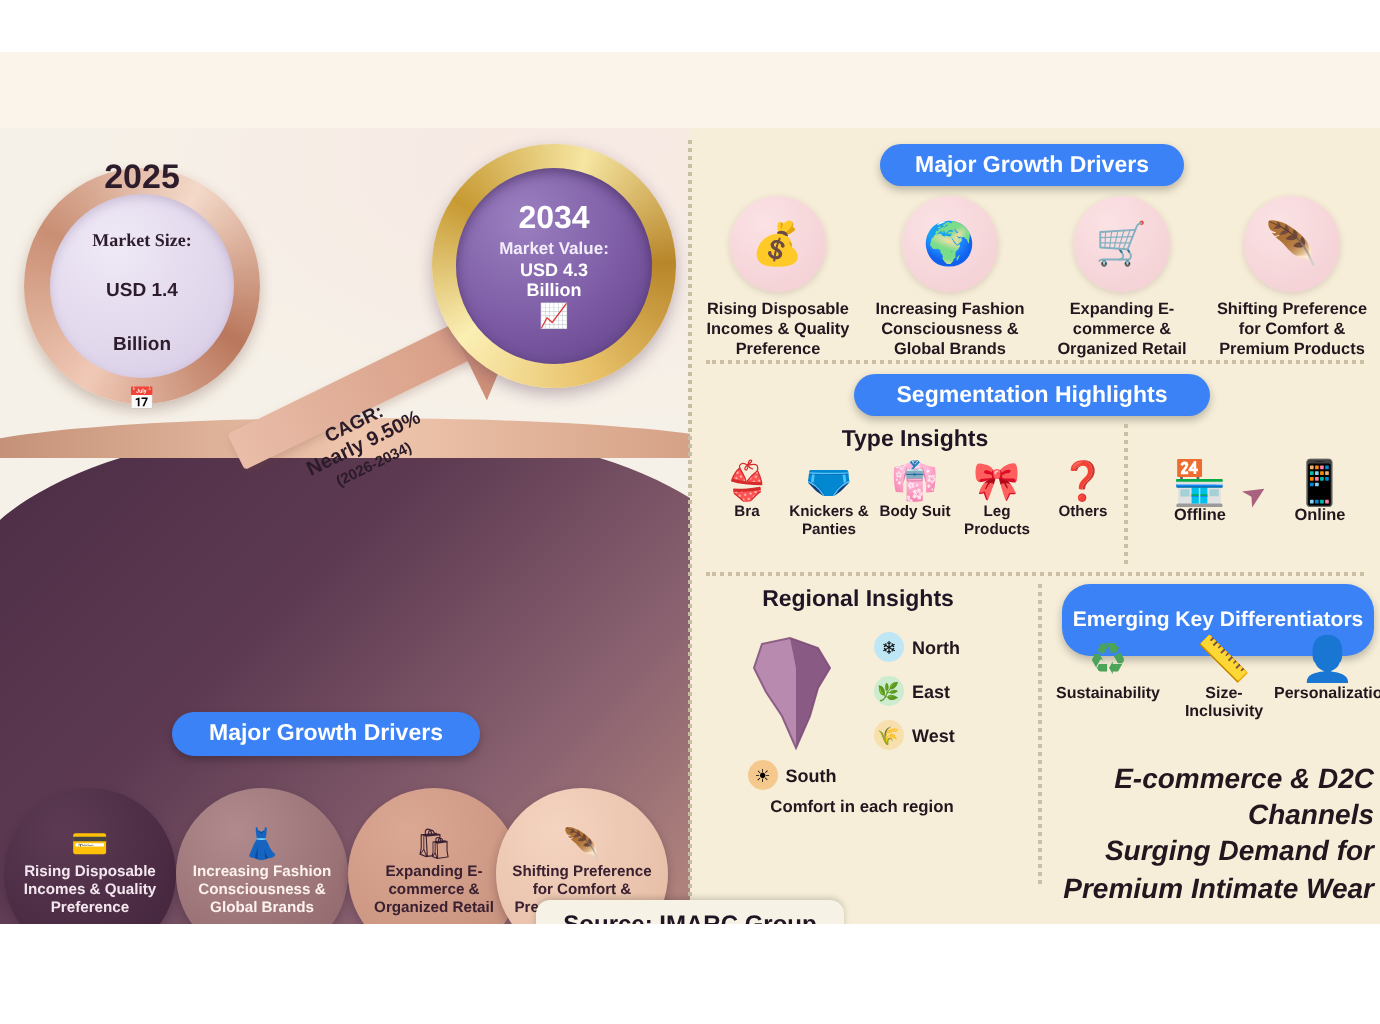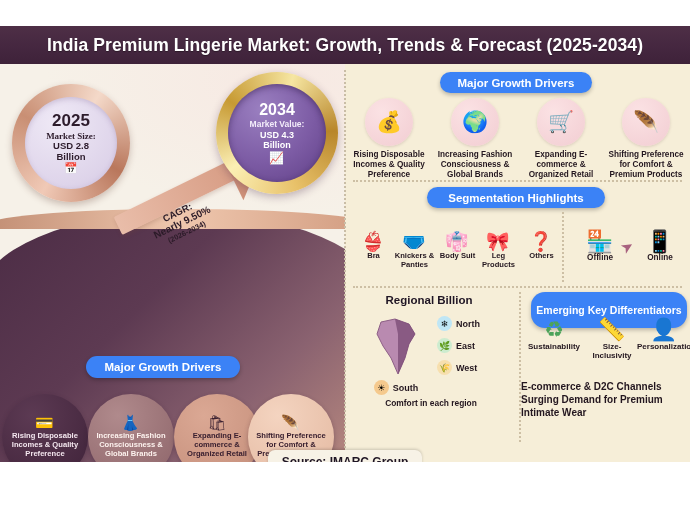--- a/index.html
+++ b/index.html
@@ -38,21 +38,21 @@
 
   .circ{position:absolute;border-radius:50%;display:flex;align-items:center;
         justify-content:center;flex-direction:column;text-align:center;}
 
   #c2025{left:12px;top:20px;width:118px;height:118px;
     background:conic-gradient(from 210deg,#f0c9b6,#c98f74,#f4d9c9,#b9775c,#f0c9b6);
     box-shadow:0 3px 7px rgba(90,50,40,.28);}
   #c2025 .inner{width:92px;height:92px;border-radius:50%;
     background:radial-gradient(circle at 35% 28%,#efe9f6 0%,#ded4ea 70%,#cfc2e0 100%);
     display:flex;flex-direction:column;align-items:center;justify-content:center;
-    box-shadow:inset 0 2px 5px rgba(120,90,140,.25);}
+    box-shadow:inset 0 2px 5px rgba(120,90,140,.25);gap:16px;}
   #c2025 .yr{font-size:17px;font-weight:bold;color:#2d1c2c;line-height:1;margin-bottom:2px;}
   #c2025 .l1{font-size:9px;font-weight:bold;color:#2d1c2c;line-height:1.12;font-family:Liberation Serif, serif;}
   #c2025 .l2{font-size:9.5px;font-weight:bold;color:#2d1c2c;line-height:1.12;}
   #c2025 .ic{font-size:11px;line-height:1;margin-top:1px;}
 
   #c2034{left:216px;top:8px;width:122px;height:122px;
     background:conic-gradient(from 160deg,#e8c169,#fbefb4,#c79a33,#f6e6a2,#b8862a,#e8c169);
     box-shadow:0 3px 8px rgba(70,40,70,.32);}
   #c2034 .inner{width:98px;height:98px;border-radius:50%;
     background:radial-gradient(circle at 34% 26%,#9a7fc0 0%,#7c5ba4 55%,#5f3f86 100%);
@@ -156,44 +156,41 @@
   #rgnS{left:16px;top:92px;width:70px;justify-content:center;}
   #regNote{position:absolute;left:0;top:110px;width:172px;text-align:center;
     font-size:8.4px;font-weight:bold;color:#23161f;line-height:1.22;}
   #botDiv{position:absolute;left:174px;top:4px;height:150px;border-left:2px dotted #cdbfa4;}
 
   #rPill3{position:absolute;left:186px;top:4px;width:156px;height:36px;font-size:10.5px;}
   .df{position:absolute;top:30px;width:54px;text-align:center;}
   .df .g{font-size:22px;line-height:1.1;}
   .df .cap{font-size:8px;font-weight:bold;color:#23161f;line-height:1.15;}
   #df0{left:182px;} #df1{left:240px;} #df2{left:292px;}
-  #emNote{position:absolute;left:176px;top:92px;width:166px;text-align:left;
-    font-size:10px;font-weight:bold;color:#23161f;line-height:1.3;}
+  #emNote{position:absolute;left:176px;top:92px;width:166px;text-align:right;
+    font-size:14px;font-weight:bold;color:#23161f;line-height:1.3;font-style:italic;}
 </style>
 </head>
 <body>
 
 <div id="stage">
   <div id="infographic">
 
-    <div id="titlebar">
-      <span class="t">India Premium Lingerie Market: Growth, Trends &amp; Forecast (2025-2034)</span>
-    </div>
 
     <div class="panel" id="leftpanel">
       <div id="heroBg"></div>
 
       <div id="band"></div>
       <div id="bandEdge"></div>
 
       <div class="circ" id="c2025">
         <div class="inner">
           <div class="yr">2025</div>
           <div class="l1">Market Size:</div>
-          <div class="l2">USD 2.8</div>
+          <div class="l2">USD 1.4</div>
           <div class="l2">Billion</div>
           <div class="ic">📅</div>
         </div>
       </div>
 
       <div id="arrow"></div>
       <div id="arrowhead"></div>
       <div id="cagr">
         <div class="a">CAGR:</div>
         <div class="b">Nearly 9.50%</div>
@@ -248,20 +245,21 @@
         </div>
         <div class="gd" id="gd3">
           <div class="bub">🪶</div>
           <div class="cap">Shifting Preference for Comfort &amp; Premium Products</div>
         </div>
         <div class="hsep" style="top:114px"></div>
       </div>
 
       <div class="sec" id="secSeg">
         <div class="pill" id="rPill2">Segmentation Highlights</div>
+        <div id="typeHdr">Type Insights</div>
         <div id="segDiv"></div>
 
         <div class="ti" id="ti0">
           <div class="g">👙</div>
           <div class="cap">Bra</div>
         </div>
         <div class="ti" id="ti1">
           <div class="g">🩲</div>
           <div class="cap">Knickers &amp; Panties</div>
         </div>
@@ -284,21 +282,21 @@
         </div>
         <div id="apArrow">➤</div>
         <div class="ap" id="ap1">
           <div class="g">📱</div>
           <div class="cap">Online</div>
         </div>
         <div class="hsep" style="top:104px"></div>
       </div>
 
       <div class="sec" id="secBottom">
-        <div id="regHdr">Regional Billion</div>
+        <div id="regHdr">Regional Insights</div>
         <div id="mapWrap">
           <svg width="66" height="66" viewBox="0 0 66 66">
             <path d="M16 8 L30 5 L44 10 L50 20 L44 30 L40 44 L33 60 L26 44 L18 32 L12 20 Z" fill="#b98ab0" stroke="#8d5f86" stroke-width="1"></path>
             <path d="M30 5 L44 10 L50 20 L44 30 L40 44 L33 60 L33 20 Z" fill="#7a4a74" opacity=".75"></path>
           </svg>
         </div>
 
         <div class="rgn" id="rgnN">
           <span class="dot" style="background:#bfe6f5">❄</span>
           <span class="nm">North</span>

